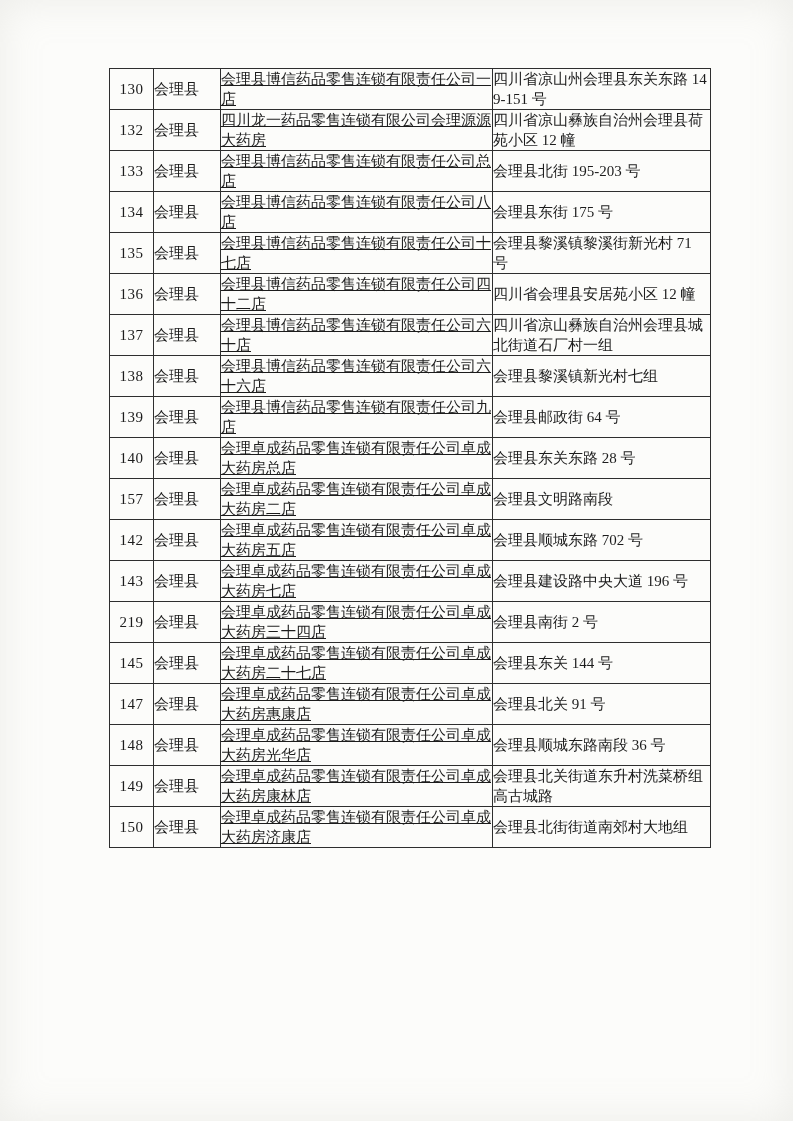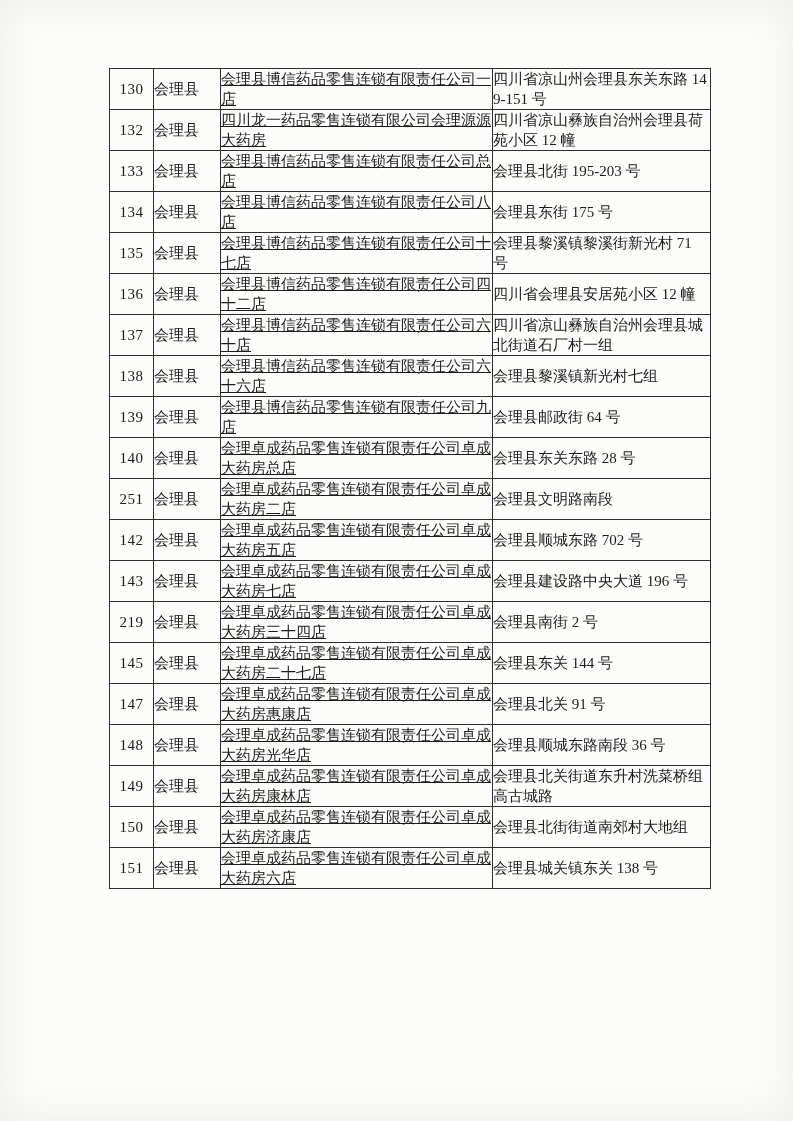--- a/index.html
+++ b/index.html
@@ -131,21 +131,21 @@
   </tr>
 
   <tr>
     <td class="c-no">140</td>
     <td class="c-county">会理县</td>
     <td class="c-company">会理卓成药品零售连锁有限责任公司卓成大药房总店</td>
     <td class="c-address">会理县东关东路 28 号</td>
   </tr>
 
   <tr>
-    <td class="c-no">251</td>
+    <td class="c-no">157</td>
     <td class="c-county">会理县</td>
     <td class="c-company">会理卓成药品零售连锁有限责任公司卓成大药房二店</td>
     <td class="c-address">会理县文明路南段</td>
   </tr>
 
   <tr>
     <td class="c-no">142</td>
     <td class="c-county">会理县</td>
     <td class="c-company">会理卓成药品零售连锁有限责任公司卓成大药房五店</td>
     <td class="c-address">会理县顺城东路 702 号</td>
@@ -194,22 +194,16 @@
     <td class="c-address">会理县北关街道东升村洗菜桥组高古城路</td>
   </tr>
 
   <tr>
     <td class="c-no">150</td>
     <td class="c-county">会理县</td>
     <td class="c-company">会理卓成药品零售连锁有限责任公司卓成大药房济康店</td>
     <td class="c-address">会理县北街街道南郊村大地组</td>
   </tr>
 
-  <tr>
-    <td class="c-no">151</td>
-    <td class="c-county">会理县</td>
-    <td class="c-company">会理卓成药品零售连锁有限责任公司卓成大药房六店</td>
-    <td class="c-address">会理县城关镇东关 138 号</td>
-  </tr>
 
 </tbody>
   </table>
 </div>
 
 </body></html>

